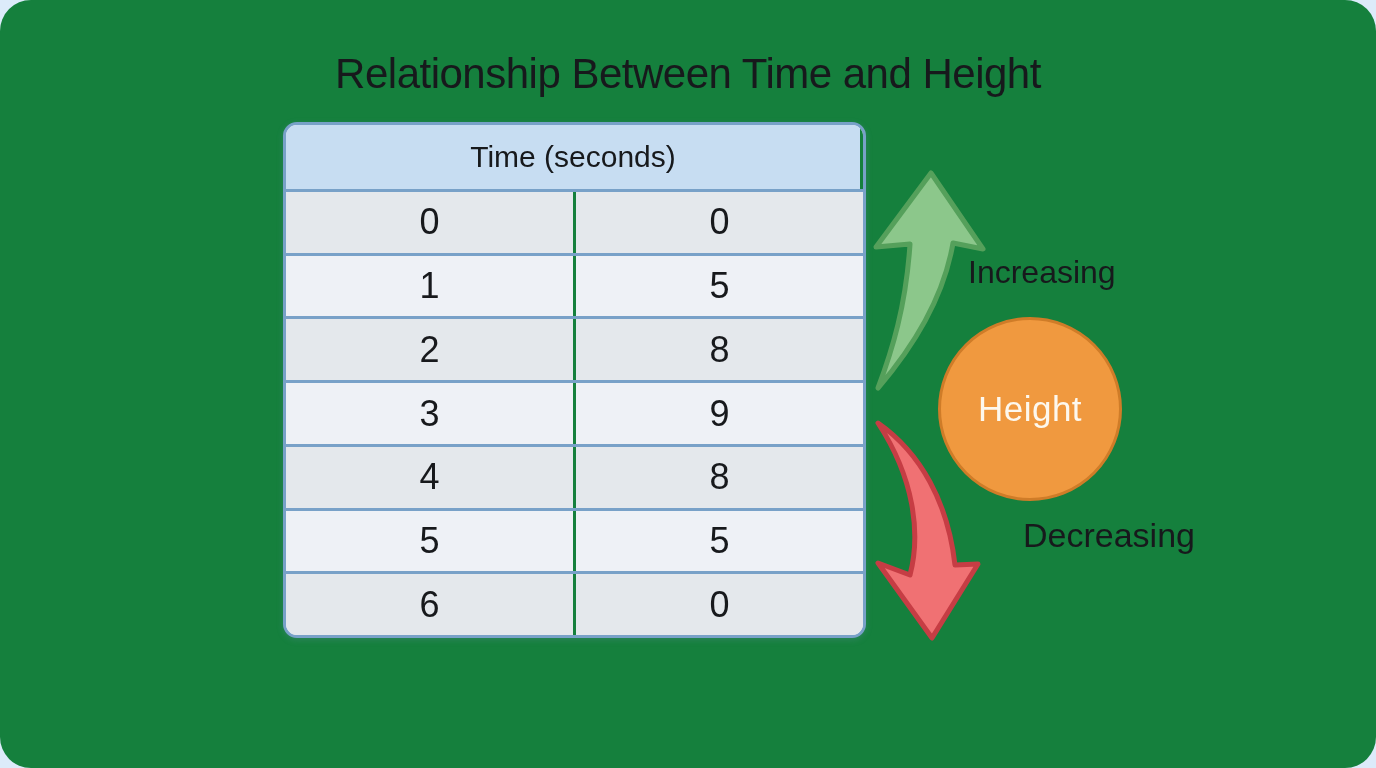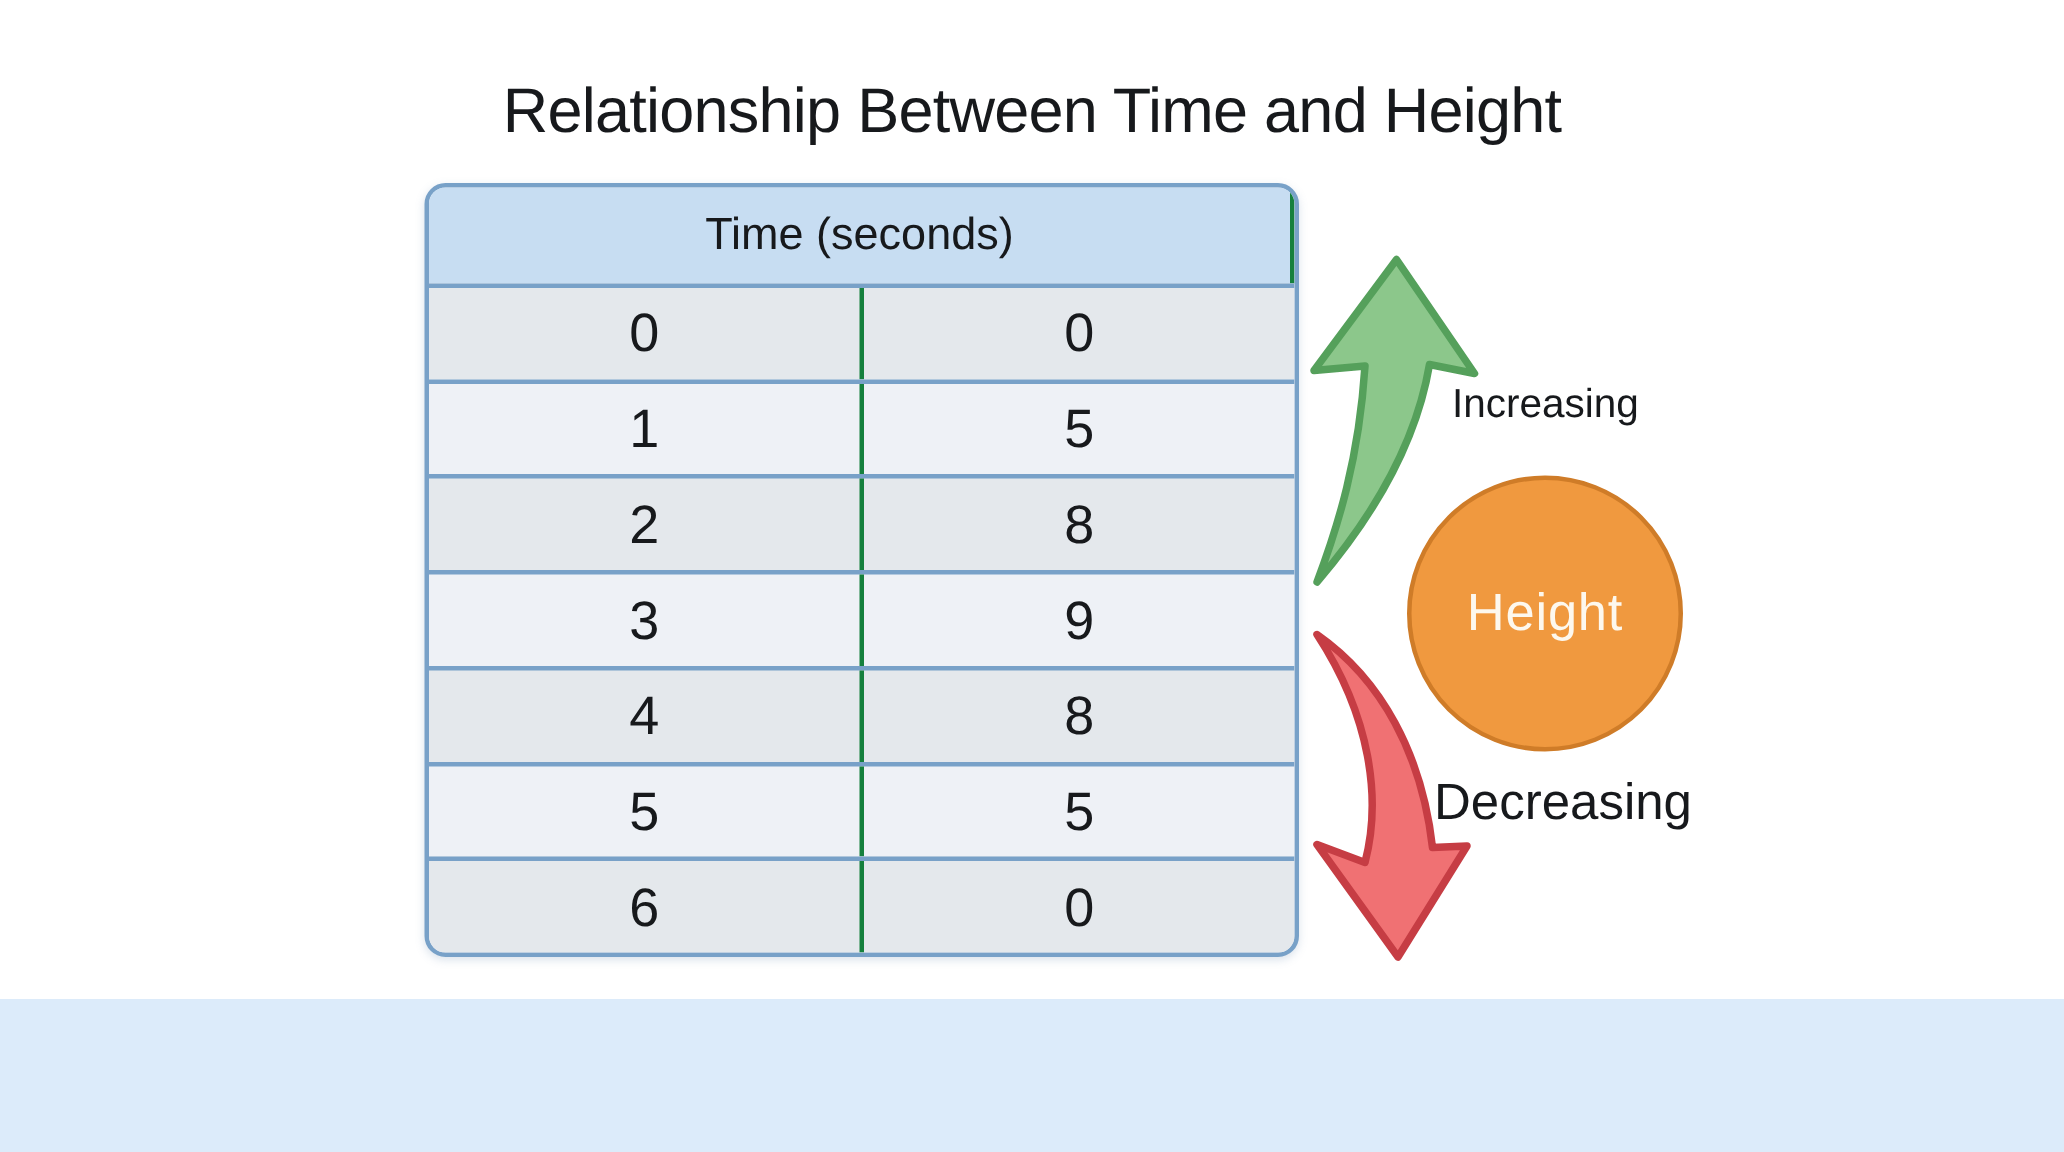--- a/index.html
+++ b/index.html
@@ -9,23 +9,24 @@
   body {
     width: 1376px;
     height: 768px;
     overflow: hidden;
     font-family: "Liberation Sans", "DejaVu Sans", sans-serif;
     background: #dcebfa;
   }
   .canvas {
     position: relative;
     width: 1376px;
-    height: 666px;
-    background: #ffffff;
-    color: #17191c;
+    height: 768px;
+    background: #15803d;
+    color: #17191c;
+    border-radius: 31px;
   }
 
   
   .top-title {
     position: absolute;
     left: 0;
     right: 0;
     top: 50px;
     text-align: center;
     font-size: 42px;
@@ -101,28 +102,28 @@
   .arrow-down {
     left: 866px;
     top: 418px;
     width: 120px;
     height: 225px;
   }
   .label-increasing {
     position: absolute;
     left: 968px;
     top: 256px;
-    font-size: 27px;
+    font-size: 32px;
     font-weight: 400;
     color: #17191c;
     line-height: 1;
   }
   .label-decreasing {
     position: absolute;
-    left: 956px;
+    left: 1023px;
     top: 518px;
     font-size: 34px;
     font-weight: 400;
     color: #17191c;
     line-height: 1;
   }
   .maximum-circle {
     position: absolute;
     left: 938px;
     top: 317px;

